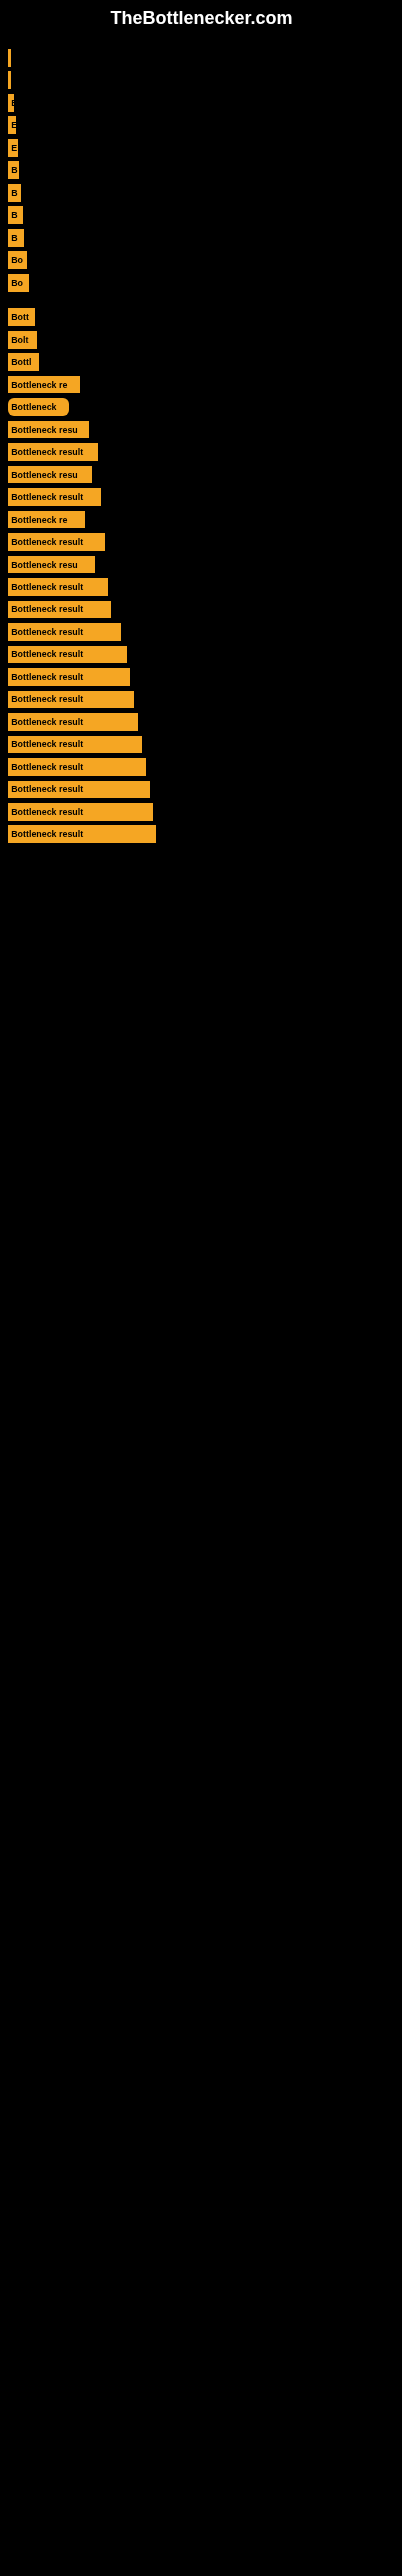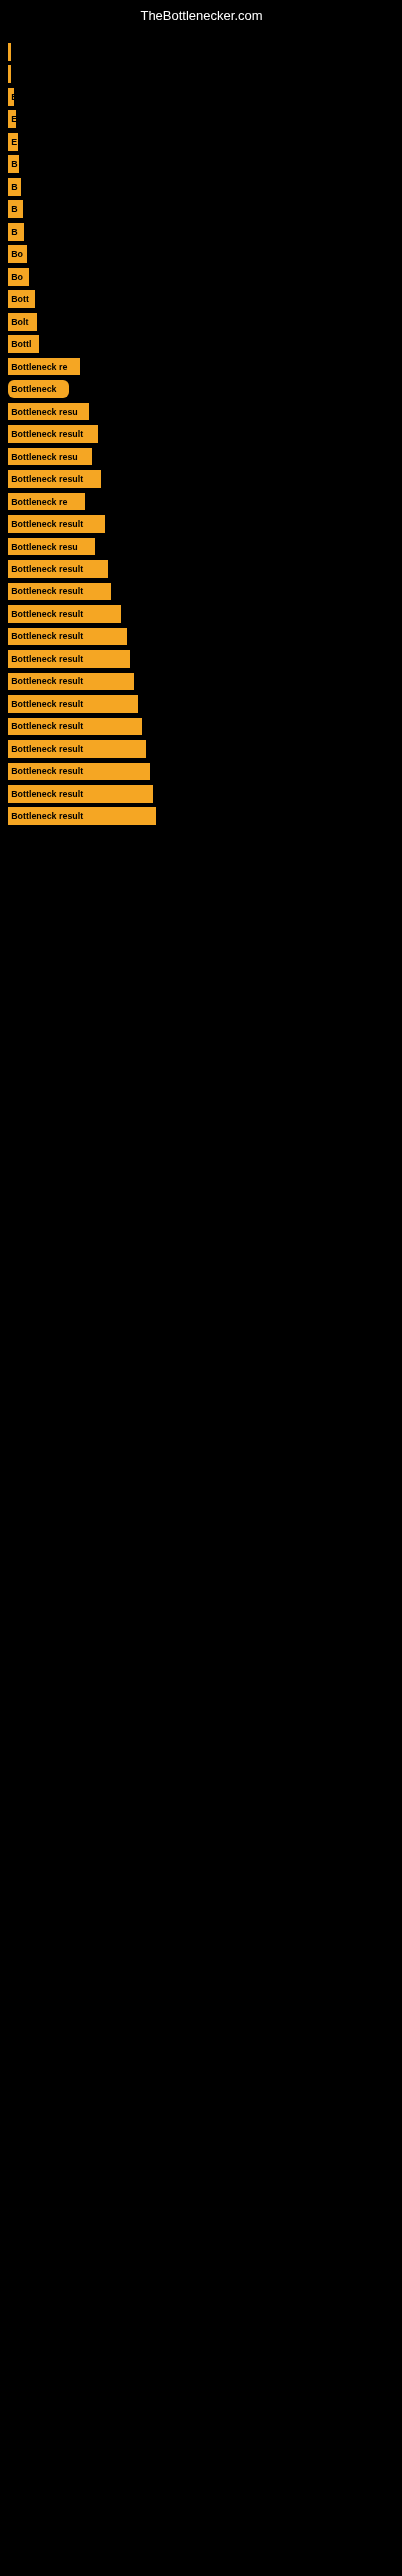--- a/index.html
+++ b/index.html
@@ -11,22 +11,22 @@
     body {
       background-color: #000000;
       width: 403px;
       min-height: 2576px;
       font-family: Arial, sans-serif;
       position: relative;
     }
 
     .site-title {
       color: #ffffff;
-      font-size: 13px;
-      font-weight: normal;
+      font-size: 18px;
+      font-weight: bold;
       text-align: center;
       padding: 8px 0 4px 0;
     }
 
     .bars-container {
       padding: 16px 8px 8px 8px;
     }
 
     .bar-row {
       display: flex;
@@ -80,21 +80,21 @@
     <div class="bar-row">
       <div class="bar" style="width: 16px;">B</div>
     </div>
     <div class="bar-row">
       <div class="bar" style="width: 19.3px;">Bo</div>
     </div>
     <div class="bar-row">
       <div class="bar" style="width: 21px;">Bo</div>
     </div>
     <div class="bar-row">
-      <div class="bar" style="width: 27px;">Bott</div>
+      <div class="bar" style="width: 27px; margin-top: 12px;">Bott</div>
     </div>
     <div class="bar-row">
       <div class="bar" style="width: 29px; text-align: right;">Bolt</div>
     </div>
     <div class="bar-row">
       <div class="bar" style="width: 31px; text-align: right;">Bottl</div>
     </div>
     <div class="bar-row">
       <div class="bar" style="width: 72px;">Bottleneck re</div>
     </div>

